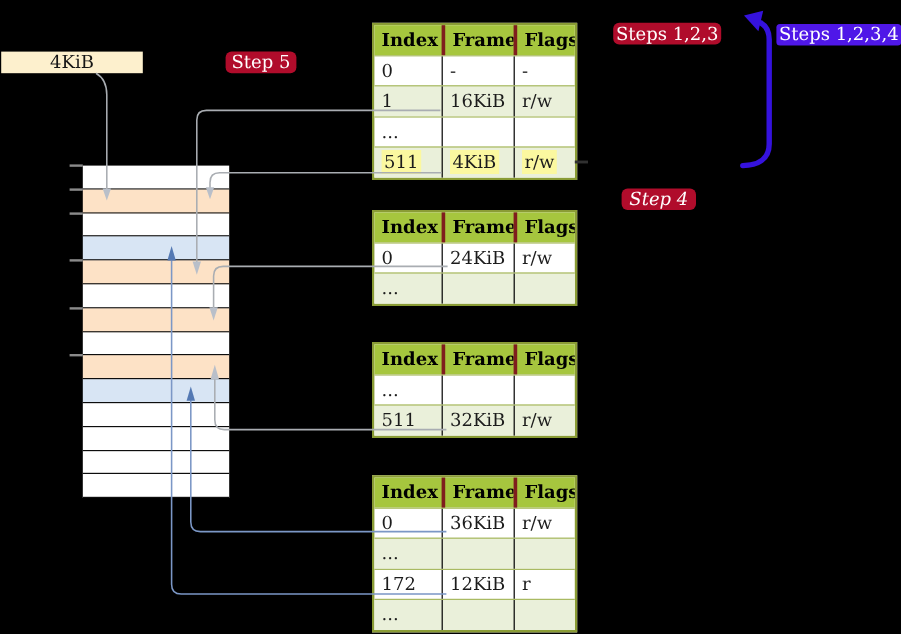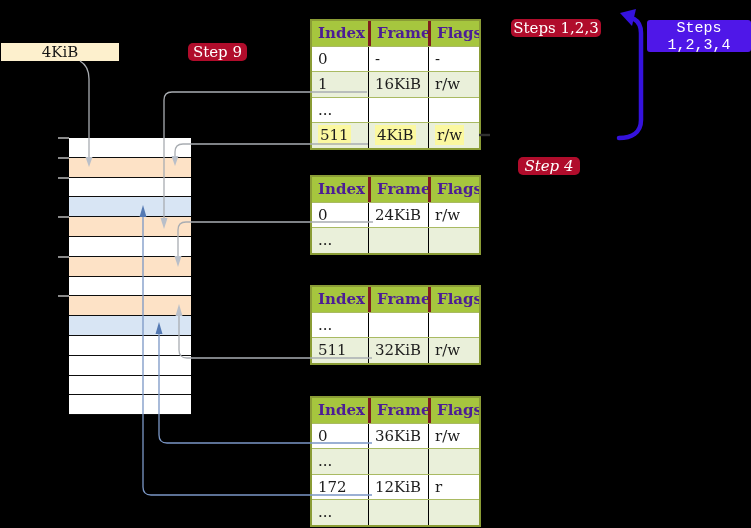--- a/index.html
+++ b/index.html
@@ -6,34 +6,34 @@
   #stage{position:relative;width:751px;height:528px;background:var(--background,#000);overflow:hidden;
          font-family:"DejaVu Serif","Liberation Serif",serif;}
   
   .box,.badge{position:absolute;height:18px;line-height:18px;font-size:15px;text-align:center;box-sizing:border-box;}
   #frame-size-box{left:1px;top:43px;width:118px;background:var(--frame-box-wheat);color:#161616;}
   .badge{color:#fff;border-radius:5px;}
   .badge.red{background:var(--badge-crimson);}
   #badge-step0{left:188px;top:43px;width:59px;}
   #badge-steps123{left:511px;top:19px;width:90px;}
   #badge-step4{left:518px;top:157px;width:62px;font-style:italic;}
-  #badge-steps1234{left:647px;top:20px;width:104px;height:32px;line-height:17px;border-radius:3px;background:var(--badge-violet);font-family:Liberation Mono, monospace;}
+  #badge-steps1234{left:647px;top:20px;width:104px;height:18px;line-height:17px;border-radius:3px;background:var(--badge-violet);}
   
   #memory{position:absolute;left:69px;top:138px;width:122px;}
   .mem-row{height:19.8px;box-sizing:border-box;border-bottom:1px solid #0d0d0d;}
   .mem-white{background:#ffffff;}
   .mem-peach{background:var(--memory-peach);}
   .mem-blue{background:var(--memory-blue);}
   .tick{position:absolute;left:58px;width:11px;height:2px;background:#8a8a8a;}
   
   .ptable{position:absolute;left:310px;width:171px;box-sizing:border-box;
           border:2px solid var(--table-border-olive);background:#fff;}
   .thead,.trow{display:flex;height:24.6px;line-height:24.6px;font-size:15px;}
   .trow{color:#1c1c1c;}
-  .thead{background:var(--table-header-green);color:#4c1d95;font-weight:bold;}
+  .thead{background:var(--table-header-green);color:#000000;font-weight:bold;}
   .thead+ .trow,.trow + .trow{border-top:1px solid var(--table-row-divider);}
   .c1,.c2,.c3{box-sizing:border-box;padding-left:6px;overflow:hidden;}
   .c1{width:56px;}
   .c2{width:60px;border-left:1px solid #000;}
   .c3{flex:1;border-left:1px solid #000;}
   .thead .c2,.thead .c3{border-left:3px solid #7f1d1d;}
   .alt{background:var(--table-row-alt-green);}
   .t{font-style:normal;}
   .hl .t{background:var(--highlight-yellow);padding:1px 2px;}
   
@@ -71,21 +71,21 @@
       <div class="tick" style="top: 137px;"></div>
       <div class="tick" style="top: 156.8px;"></div>
       <div class="tick" style="top: 176.6px;"></div>
       <div class="tick" style="top: 216.2px;"></div>
       <div class="tick" style="top: 255.8px;"></div>
       <div class="tick" style="top: 295.4px;"></div>
     </div>
 
   <div class="box" id="frame-size-box">4KiB</div>
 
-  <div class="badge red" id="badge-step0">Step 9</div>
+  <div class="badge red" id="badge-step0">Step 5</div>
   <div class="badge red" id="badge-steps123">Steps 1,2,3</div>
   <div class="badge red" id="badge-step4">Step 4</div>
   <div class="badge" id="badge-steps1234">Steps 1,2,3,4</div>
 
   <div class="ptable" style="top:19px">
     <div class="thead">
       <span class="c1">Index</span>
       <span class="c2">Frame</span>
       <span class="c3">Flags</span>
     </div>

